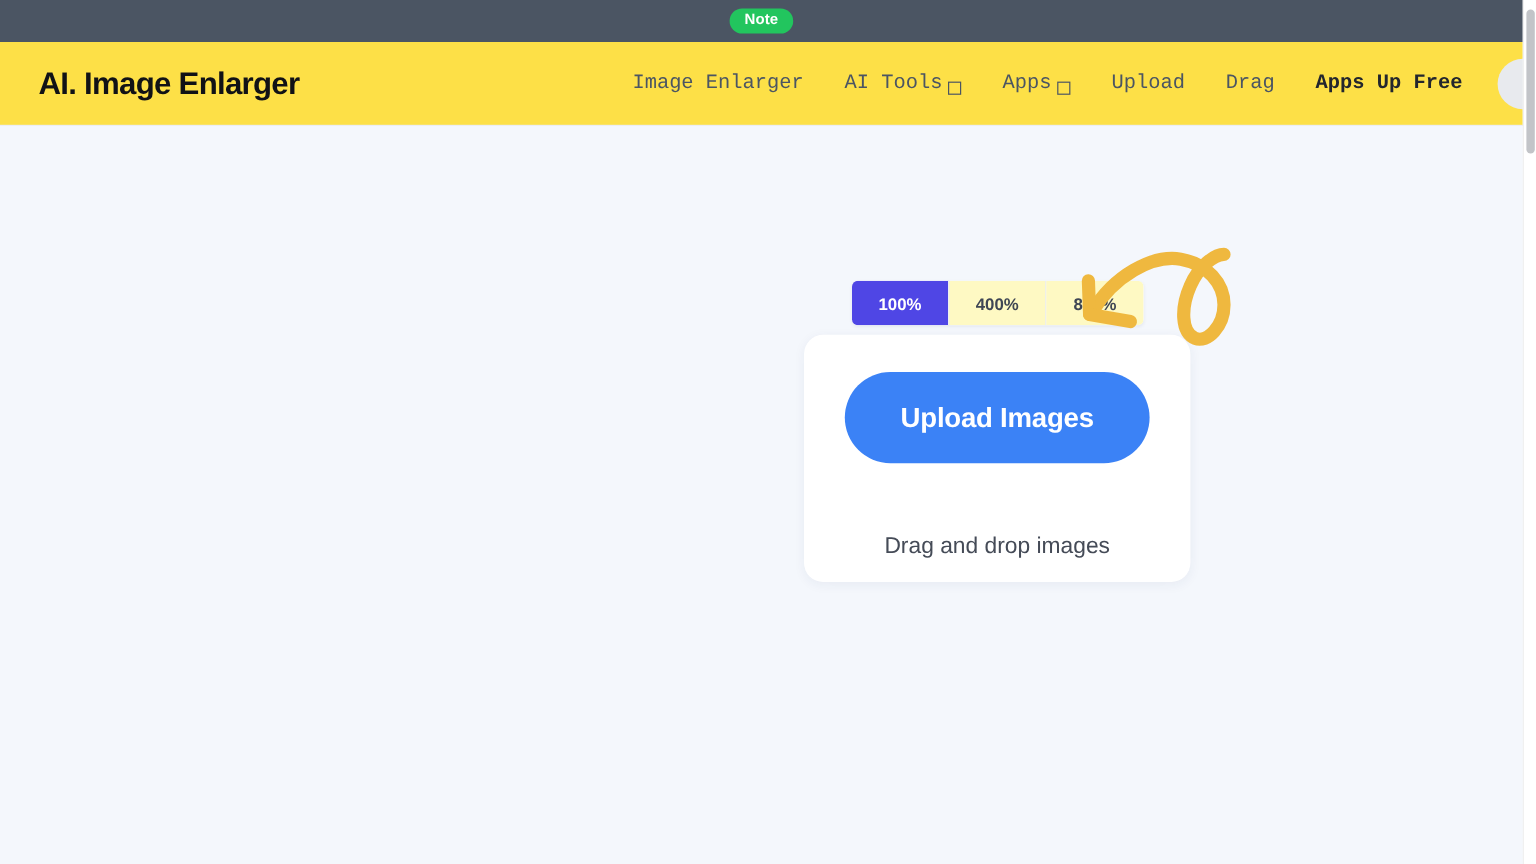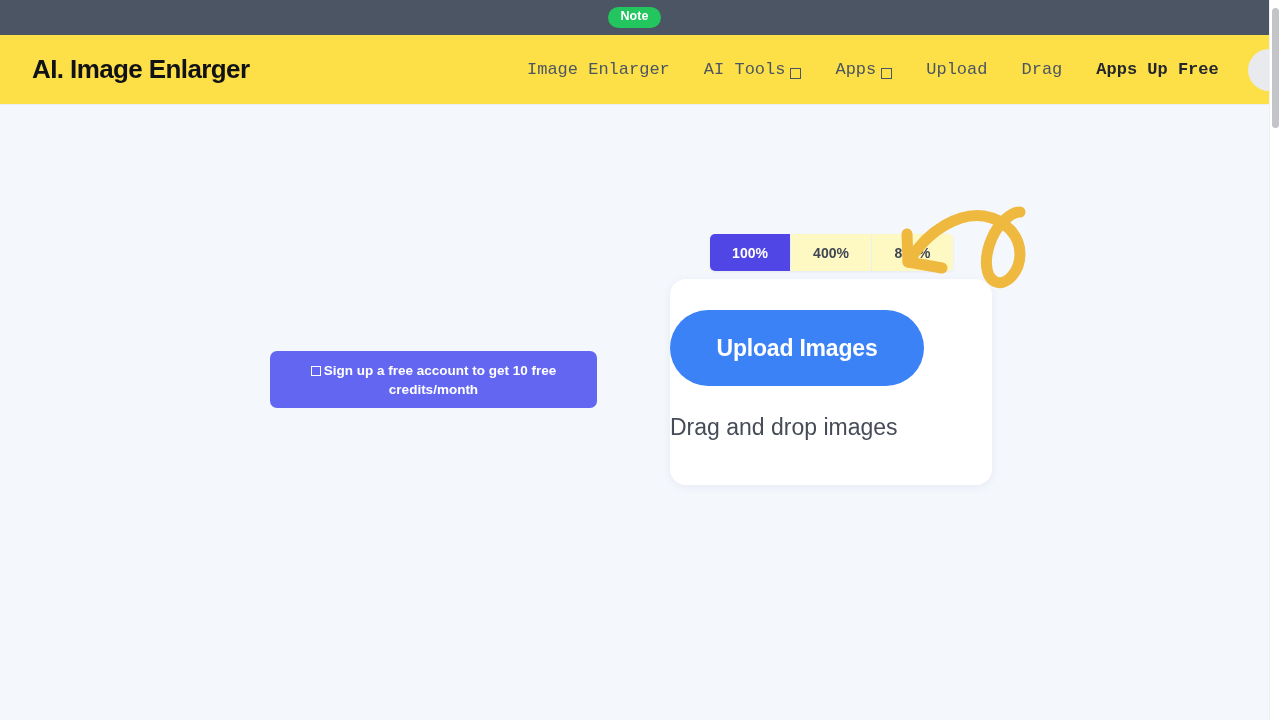--- a/index.html
+++ b/index.html
@@ -144,38 +144,39 @@
     position: absolute;
     left: 670px;
     top: 173px;
     width: 322px;
     height: 206px;
     background: #ffffff;
     border-radius: 16px;
     box-shadow: 0 2px 10px rgba(40,55,95,.06);
     display: flex;
     flex-direction: column;
-    align-items: flex-start;
+    align-items: center;
+    gap: 31px;
   }
   .upload-btn {
     margin-top: 31px;
     width: 254px;
     height: 76px;
     background: #3b82f6;
     color: #ffffff;
     border: none;
     border-radius: 38px;
     font-family: "Liberation Sans", sans-serif;
     font-size: 23px;
     font-weight: bold;
     letter-spacing: -0.2px;
   }
   .drag-text {
     margin-top: 28px;
-    font-size: 23px;
+    font-size: 19px;
     color: #454b57;
   }
   .hint-text {
     margin-top: 14px;
     font-size: 14.5px;
     color: #d3d6dd;
   }
 
   
   .credit-banner {
@@ -283,23 +284,20 @@
     <div class="scale-tab active">100%</div>
     <div class="scale-tab">400%</div>
     <div class="scale-tab">800%</div>
   </div>
 
   <div class="upload-card">
     <button class="upload-btn">Upload Images</button>
     <div class="drag-text">Drag and drop images</div>
   </div>
 
-  <div class="credit-banner">
-    <span class="tofu"></span><span>Sign up a free account to get 10 free credits/month</span>
-  </div>
 
   <svg class="arrow-annot" viewBox="0 0 165 110" xmlns="http://www.w3.org/2000/svg">
     <path d="M30 70 C 48 40, 80 22, 104 26 C 126 30, 140 46, 140 64 C 140 82, 126 96, 116 92 C 104 87, 104 66, 112 48 C 119 32, 132 22, 140 22" fill="none" stroke="#efb83f" stroke-width="11" stroke-linecap="round" stroke-linejoin="round"></path>
     <path d="M28 72 L 27 44" fill="none" stroke="#efb83f" stroke-width="11" stroke-linecap="round"></path>
     <path d="M28 72 L 62 78" fill="none" stroke="#efb83f" stroke-width="11" stroke-linecap="round"></path>
   </svg>
 
 </div>
 
 <div class="scrollbar-track">

